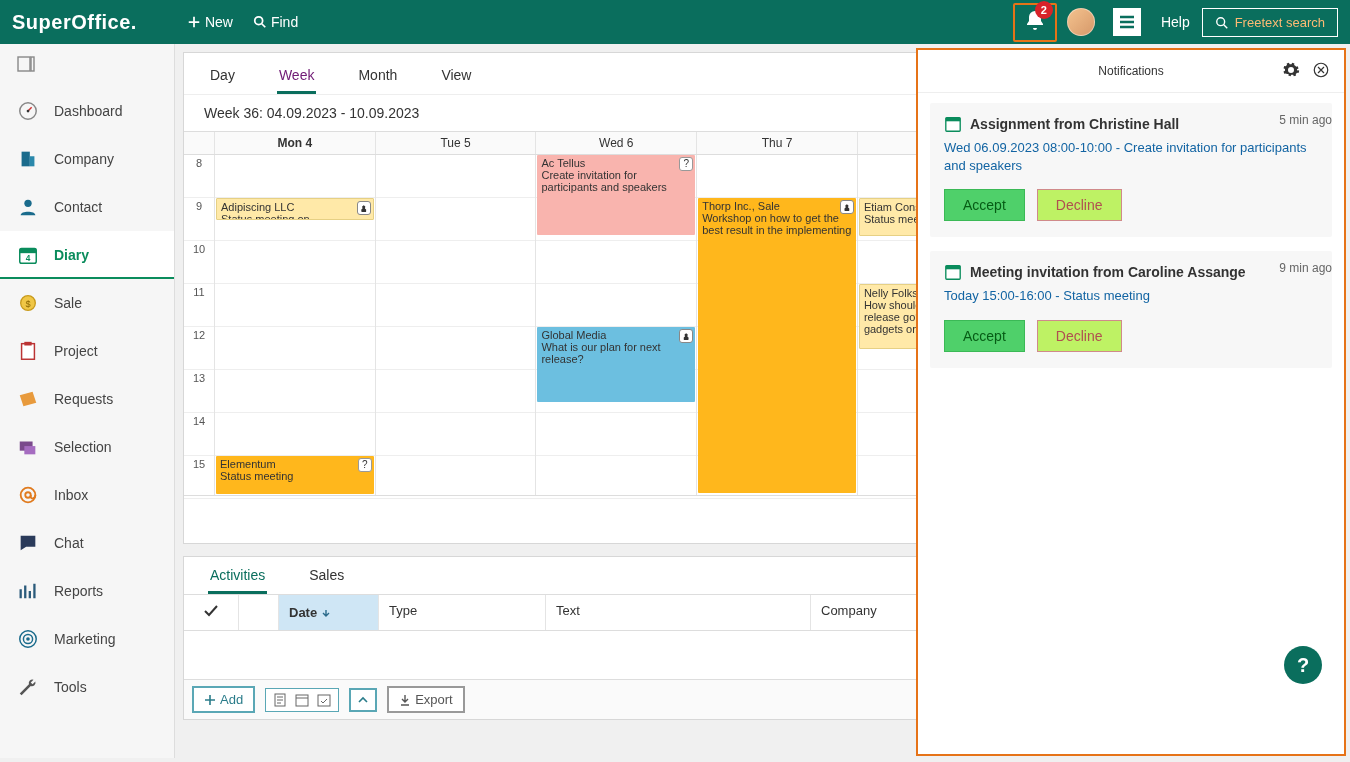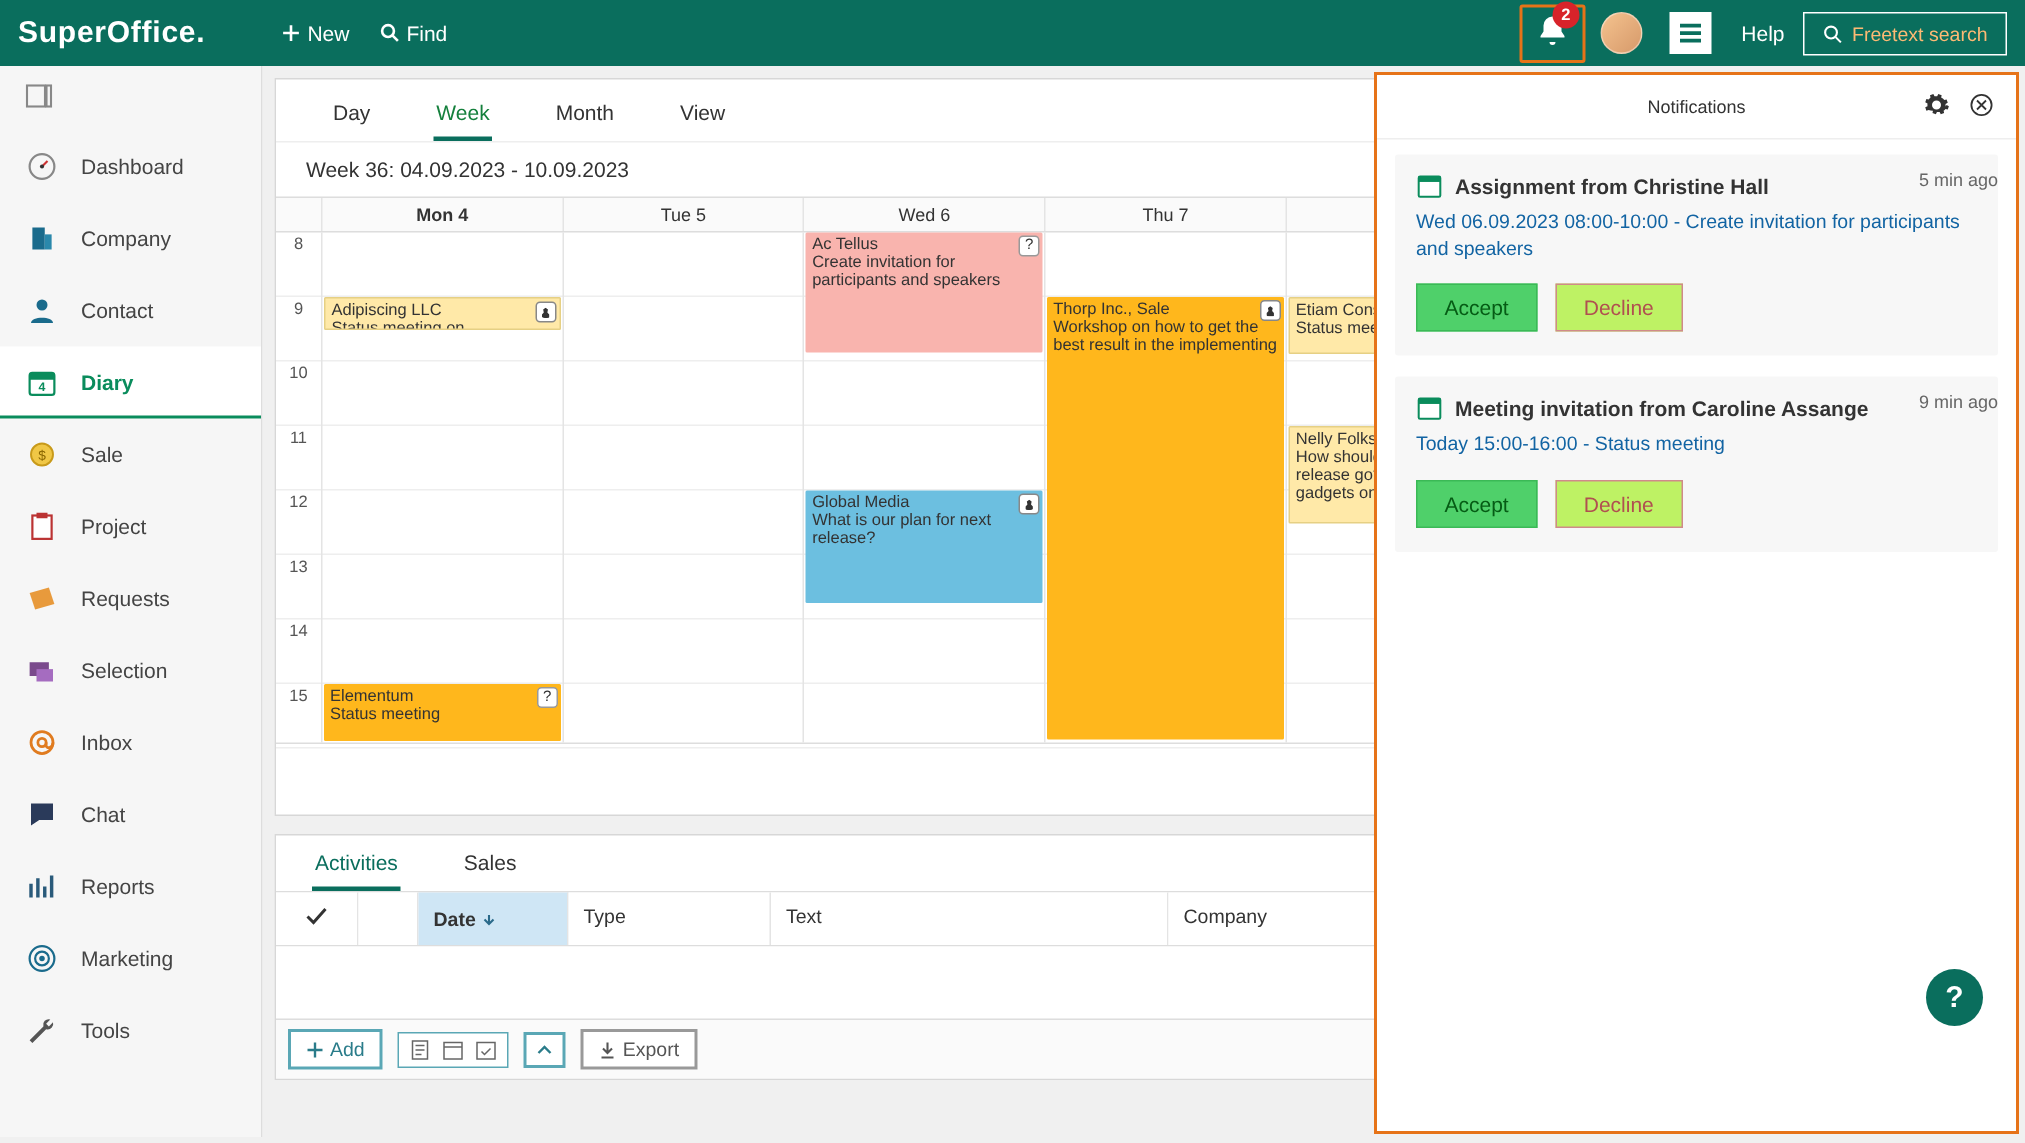--- a/index.html
+++ b/index.html
@@ -27,23 +27,23 @@
   .sidenav-item { display: flex; align-items: center; padding: 12px 16px; cursor: pointer; color: #444; font-size: 14px; }
   .sidenav-item.active { background: #fff; color: #0a8c5c; font-weight: 600; border-left: 0; box-shadow: inset 0 -2px 0 #0a8c5c; }
   .sidenav-item .nav-icon { width: 24px; height: 24px; margin-right: 14px; display:flex; align-items:center; justify-content:center; }
   .sidenav-item .nav-icon svg { width: 22px; height: 22px; }
   .sidenav-top { padding: 10px 16px; }
 
   
   .main { flex: 1; background: #f0f0f0; padding: 8px 10px 0 8px; position: relative; overflow: hidden; }
   .panel { background: #fff; border: 1px solid #d7d7d7; }
   
-  .view-tabs { display: flex; padding: 10px 24px 0 36px; gap: 40px; }
+  .view-tabs { display: flex; padding: 10px 24px 0 24px; gap: 40px; }
   .view-tab { padding: 4px 2px 8px 2px; cursor: pointer; color: #333; font-size: 14px; }
-  .view-tab.active { color: #15803d; border-bottom: 3px solid #0a6e5d; font-weight:500;}
+  .view-tab.active { color: #701a75; border-bottom: 3px solid #0a6e5d; font-weight:500;}
   
   .week-header { display: flex; justify-content: space-between; padding: 10px 20px; font-size: 14px; background:#fff; border-top:1px solid #eee;}
   
   .calendar { position: relative; }
   .cal-head { display: flex; border-top:1px solid #ddd; border-bottom:1px solid #ddd; background:#fafafa; }
   .cal-time-col { width: 30px; flex-shrink:0;}
   .cal-day-head { flex: 1; text-align: center; padding: 4px 0; font-size: 12px; border-left: 1px solid #e4e4e4; }
   .cal-day-head.sun { color: #c33; }
   .cal-body { display: flex; height: 340px; position: relative; }
   .cal-hours { width: 30px; flex-shrink:0;}
@@ -66,21 +66,21 @@
   
   .bottom-panel { margin-top: 12px; }
   .bottom-tabs { display:flex; gap:40px; padding: 8px 24px 0 24px;}
   .bottom-tab { padding: 2px 2px 8px 2px; font-size:14px; cursor:pointer;}
   .bottom-tab.active { color:#0a6e5d; border-bottom:3px solid #0a6e5d;}
   .table-head { display:flex; border-top:1px solid #ddd; border-bottom:1px solid #ddd;}
   .th { padding:8px 10px; border-right:1px solid #e4e4e4; font-size:13px; background:#fff;}
   .th.check { width:55px; text-align:center;}
   .th.blank { width:40px;}
   .th.date { width:100px; background:#cfe6f5; font-weight:600; display:flex; align-items:center; gap:4px;}
-  .th.type { width:135px;}
+  .th.type { width:167px;}
   .th.text { width:265px;}
   .th.company { flex:1;}
   .table-body { height: 48px; background:#fff;}
   .table-footer { display:flex; align-items:center; padding:6px 8px; border-top:1px solid #ddd; background:#fafafa; gap:10px;}
   .icon-btn { border:2px solid #5aa7b5; padding:4px 10px; background:#fff; display:flex; align-items:center; gap:4px; color:#2a7c8a; font-size:13px;}
   .icon-btn.plain { border-color:#999; color:#555;}
   .icon-group { border:1px solid #5aa7b5; padding:3px 6px; background:#fff; display:flex; gap:6px;}
   .count { margin-left:auto; color:#666; font-size:13px;}
 
   

